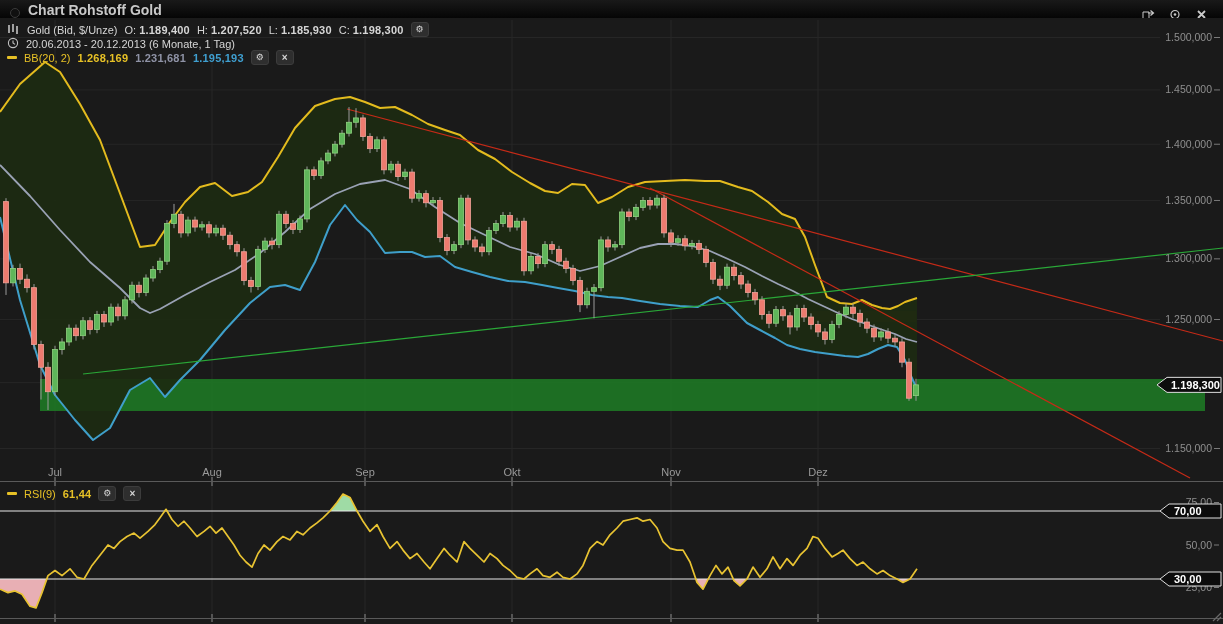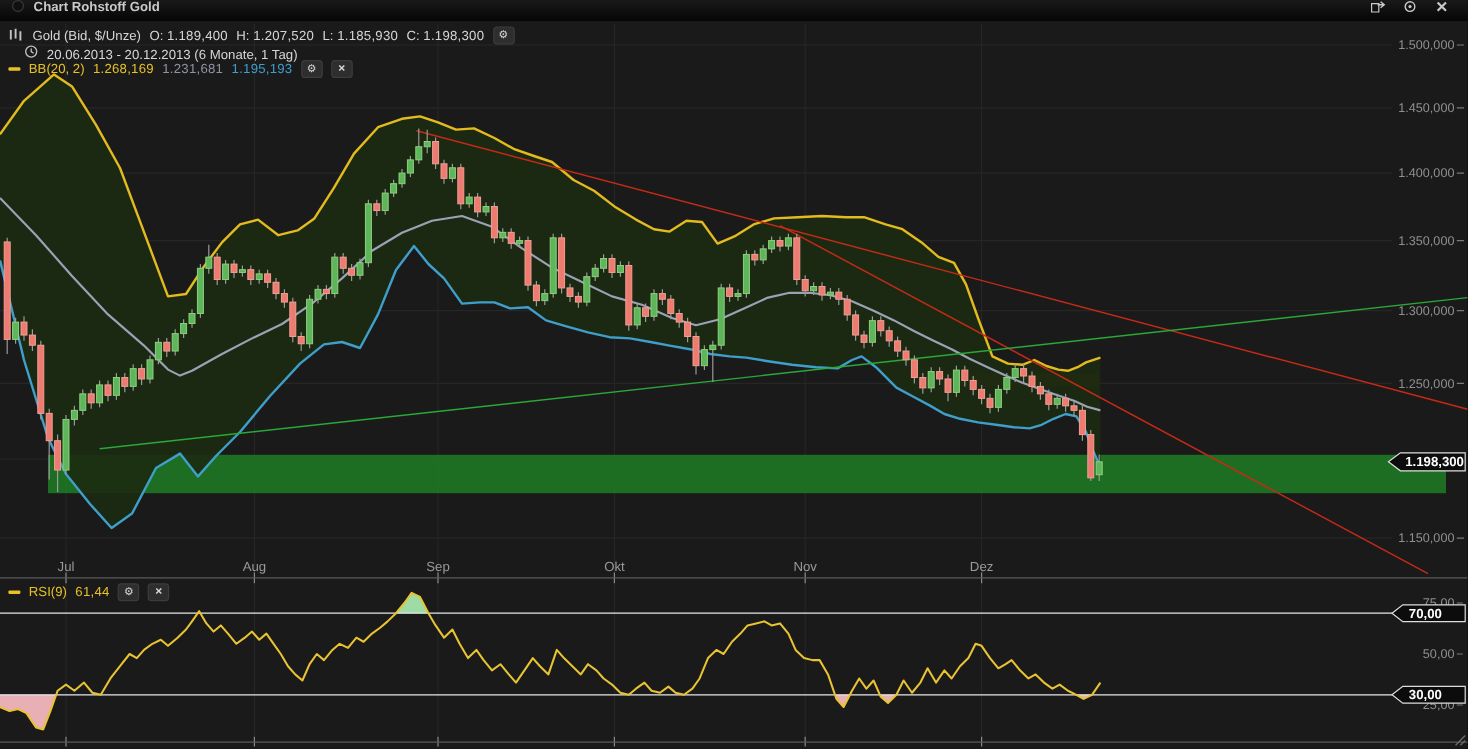--- a/index.html
+++ b/index.html
@@ -1,27 +1,27 @@
 <!DOCTYPE html>
 <html><head>
 <meta charset="utf-8">
 <style>
   html,body{margin:0;padding:0;background:#000;}
   body{width:1223px;height:624px;position:relative;overflow:hidden;
        font-family:"Liberation Sans", sans-serif;-webkit-font-smoothing:antialiased;}
   #window{position:absolute;inset:0;background:#1a1a1a;}
   #titlebar{position:absolute;left:0;top:0;width:1223px;height:18px;
     background:linear-gradient(#191919,#050505);border-bottom:1px solid #2b2b2b;
-    display:flex;align-items:flex-start;color:#c9c9c9;font-size:11px;font-weight:bold;}
+    display:flex;align-items:flex-end;color:#c9c9c9;font-size:14px;font-weight:bold;}
   #titlebar .dot{width:8px;height:8px;border-radius:50%;background:#101010;border:1px solid #3a3a3a;margin:0 8px 0 10px;}
   #titlebar .tb-right{margin-left:auto;display:flex;align-items:center;gap:14px;padding-right:14px;}
   .tb-ic{width:13px;height:11px;display:inline-block;cursor:pointer;}
   .legend{position:absolute;display:flex;align-items:center;gap:7px;color:#d6d6d6;
     font-size:11px;white-space:nowrap;z-index:5;}
-  .legend .val{letter-spacing:.2px;}
+  .legend .val{letter-spacing:.2px;font-weight:bold;}
   .dashmark{display:inline-block;width:10px;height:3px;border-radius:1px;background:#e7c126;}
   .mini-btn{display:inline-flex;align-items:center;justify-content:center;width:16px;height:13px;
     background:#2e2e2e;border:1px solid #3c3c3c;border-radius:3px;color:#d8d8d8;
     font-size:9px;line-height:1;cursor:pointer;}
   .mini-btn.x{font-size:10px;font-weight:bold;}
   .yellow{color:#e7c126;} .grayv{color:#8f93a6;} .bluev{color:#3f9fd0;}
   svg text{font-family:"Liberation Sans", sans-serif;}
   #chart-svg{position:absolute;left:0;top:0;}
 </style>
 </head>
@@ -405,21 +405,21 @@
         </svg>
     </span>
     <span>Gold (Bid, $/Unze)</span>
     <span><span>O:</span> <span class="val">1.189,400</span></span>
     <span><span>H:</span> <span class="val">1.207,520</span></span>
     <span><span>L:</span> <span class="val">1.185,930</span></span>
     <span><span>C:</span> <span class="val">1.198,300</span></span>
     <span class="mini-btn">⚙</span>
   </div>
 
-  <div class="legend" style="left:20px;top:37px;align-items:flex-end;">
+  <div class="legend" style="left:7px;top:37px;">
     <span>
       <svg width="12" height="12" viewBox="0 0 12 12">
           <circle cx="6" cy="6" r="4.6" fill="none" stroke="#c2c2c2" stroke-width="1.1"></circle>
           <path d="M6 3.4 V6 L8 7.4" fill="none" stroke="#c2c2c2" stroke-width="1.1"></path>
         </svg>
     </span>
     <span>20.06.2013 - 20.12.2013 (6 Monate, 1 Tag)</span>
   </div>
 
   <div class="legend" style="left:7px;top:50px;">

